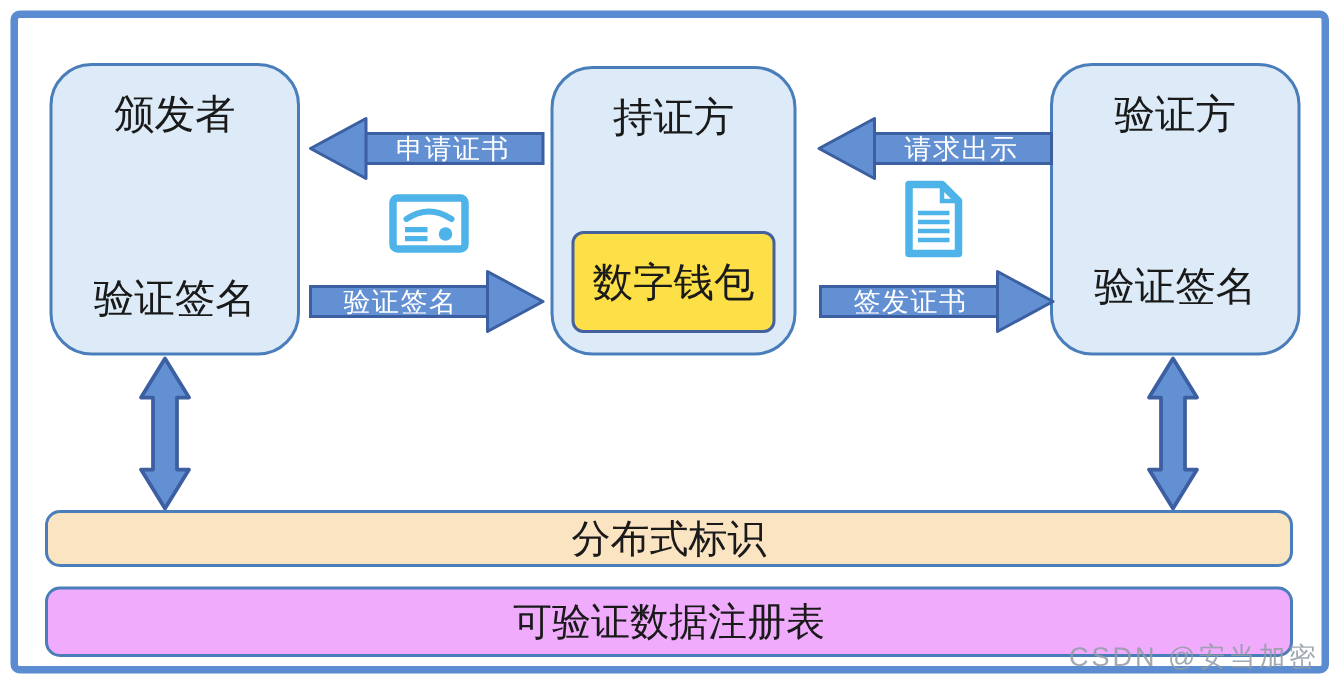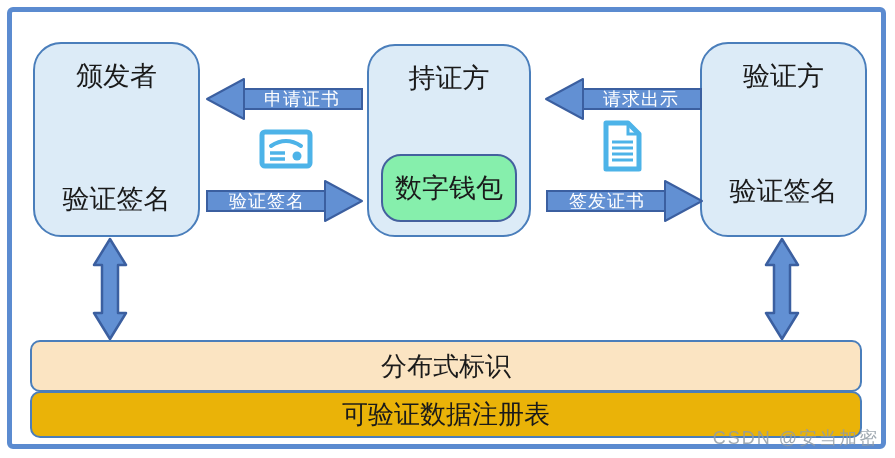--- a/index.html
+++ b/index.html
@@ -36,23 +36,23 @@
     color: #1a1a1a;
     font-size: 27px;
     line-height: 1.2;
     white-space: nowrap;
   }
   .wallet {
     position: absolute;
     left: 50%; transform: translateX(-50%);
     bottom: 13px;
     width: 136px; height: 68px;
-    background: #86efac;
+    background: #fde047;
     border: 2.5px solid #44619e;
-    border-radius: 20px;
+    border-radius: 8px;
     box-sizing: border-box;
     display: flex; align-items: center; justify-content: center;
   }
   
   .harrow { position: absolute; width: 160px; height: 46px; }
   .harrow svg { position: absolute; left: 0; top: 0; }
   .harrow-label {
     position: absolute;
     top: 0; height: 46px;
     display: flex; align-items: center; justify-content: center;
@@ -73,27 +73,27 @@
   .varrow-right { left: 762px; top: 236px; }
   
   .float-icon { position: absolute; }
   .cert-icon { left: 259px; top: 129px; }
   .doc-icon  { left: 602px; top: 120px; }
   
   .bar {
     position: absolute;
     left: 30px;
     width: 832px;
-    background: #eab308;
+    background: #f0abfc;
     border: 2.5px solid #4a7ebb;
     border-radius: 10px;
     box-sizing: border-box;
     display: flex; align-items: center; justify-content: center;
   }
-  .bar-did      { top: 340px; height: 52px; background: #fbe4c2; }
+  .bar-did      { top: 340px; height: 38px; background: #fbe4c2; }
   .bar-registry { top: 391px; height: 47px; }
   .bar-label { color: #1a1a1a; font-size: 26px; white-space: nowrap; }
   
   .watermark {
     position: absolute;
     right: 16px; bottom: 8px;
     color: rgba(145, 155, 165, 0.85);
     font-size: 18px;
     letter-spacing: 2px;
     white-space: nowrap;

